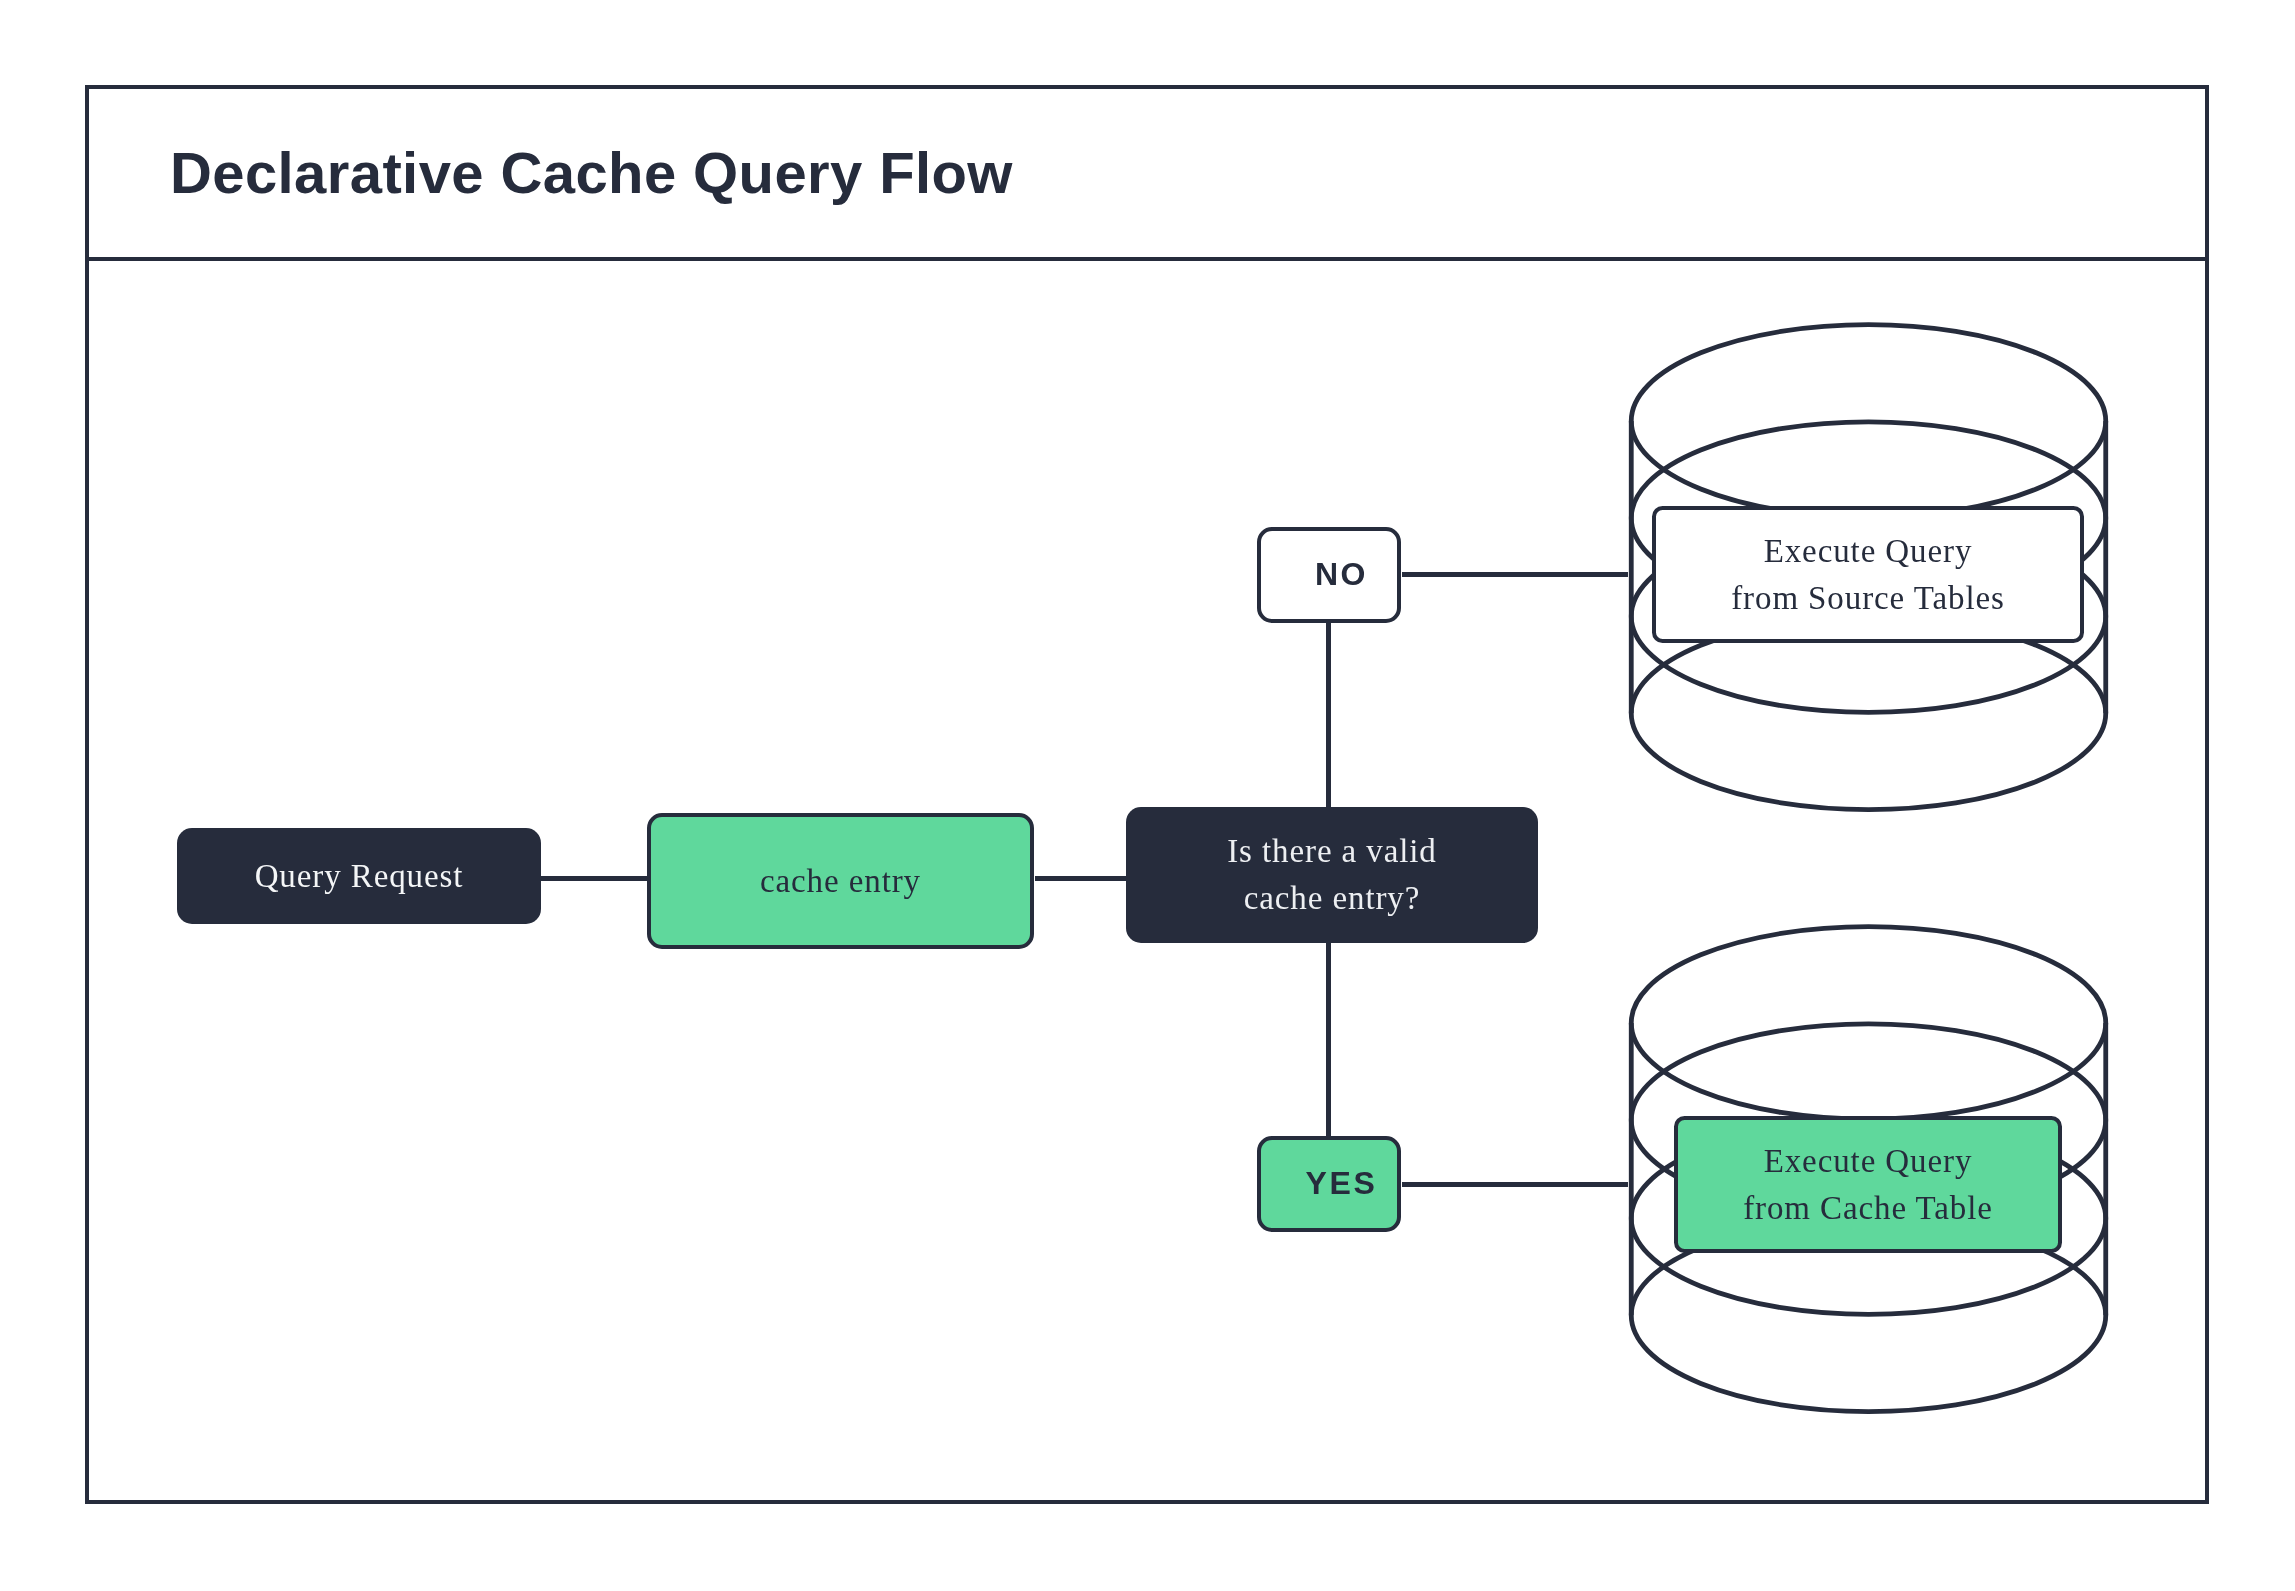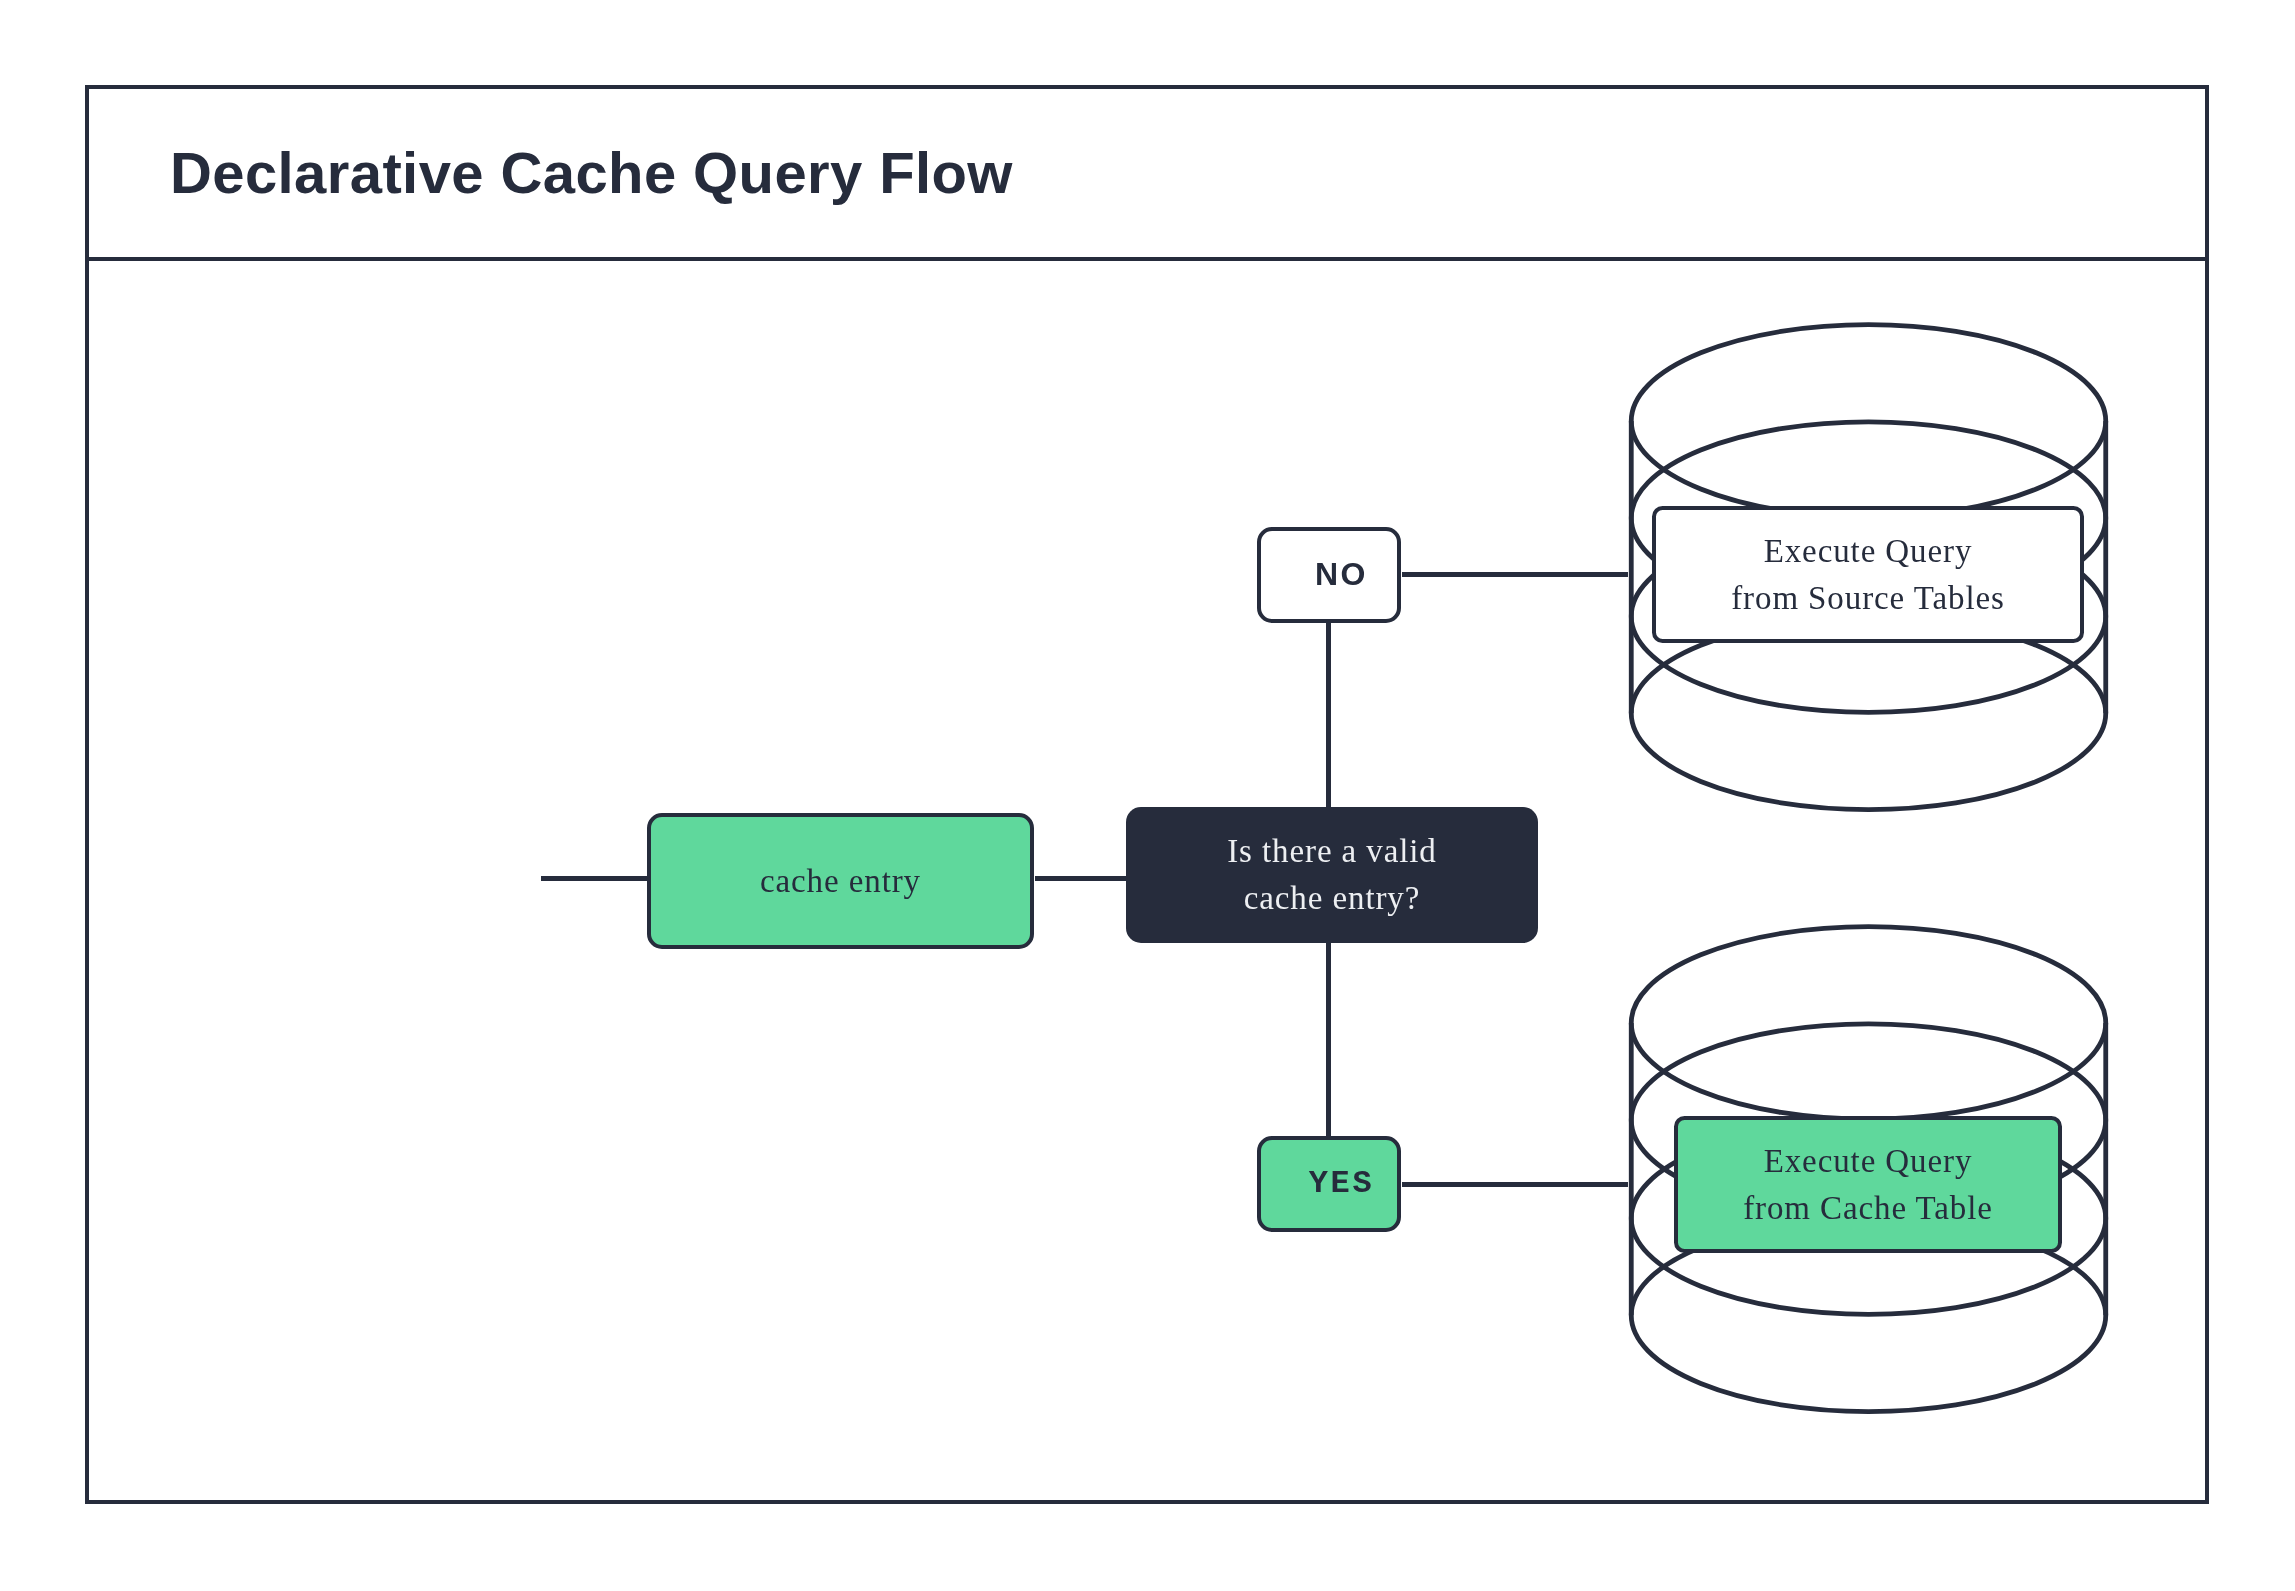--- a/index.html
+++ b/index.html
@@ -95,35 +95,38 @@
     <div class="title">Declarative Cache Query Flow</div>
   </div>
   <div class="header-sep"></div>
 
   <div class="h-line" style="left:541px;  top:876px; width:107px;"></div>
   <div class="h-line" style="left:1035px; top:876px; width:91px;"></div>
   <div class="v-line" style="left:1326px; top:621px;  height:517px;"></div>
   <div class="h-line" style="left:1402px; top:572px;  width:226px;"></div>
   <div class="h-line" style="left:1402px; top:1182px; width:226px;"></div>
 
+  <div class="box dark-solid" style="left:177px; top:828px; width:364px; height:96px;">
+    <span>Query Request</span>
+  </div>
 
   <div class="box green" style="left:647px; top:813px; width:387px; height:136px;">
     <span>cache entry</span>
   </div>
 
   <div class="box dark" style="left:1126px; top:807px; width:412px; height:136px;">
     <span>Is there a valid</span>
     <span>cache entry?</span>
   </div>
 
   <div class="box outline tag" style="left:1257px; top:527px; width:144px; height:96px;">
     <span>NO</span>
   </div>
 
-  <div class="box green tag" style="left:1257px; top:1136px; width:144px; height:96px;font-family:Liberation Mono, monospace;">
+  <div class="box green tag" style="left:1257px; top:1136px; width:144px; height:96px;">
     <span>YES</span>
   </div>
 
   <div>
     <svg class="db-svg" style="left:1623px; top:315px;" width="491" height="499" viewBox="0 0 560 570">
       <ellipse cx="280" cy="232" rx="271" ry="110"></ellipse>
       <ellipse cx="280" cy="344" rx="271" ry="110"></ellipse>
       <ellipse cx="280" cy="455" rx="271" ry="110"></ellipse>
       <ellipse cx="280" cy="121" rx="271" ry="110"></ellipse>
       <line x1="9" y1="121" x2="9" y2="455"></line>

